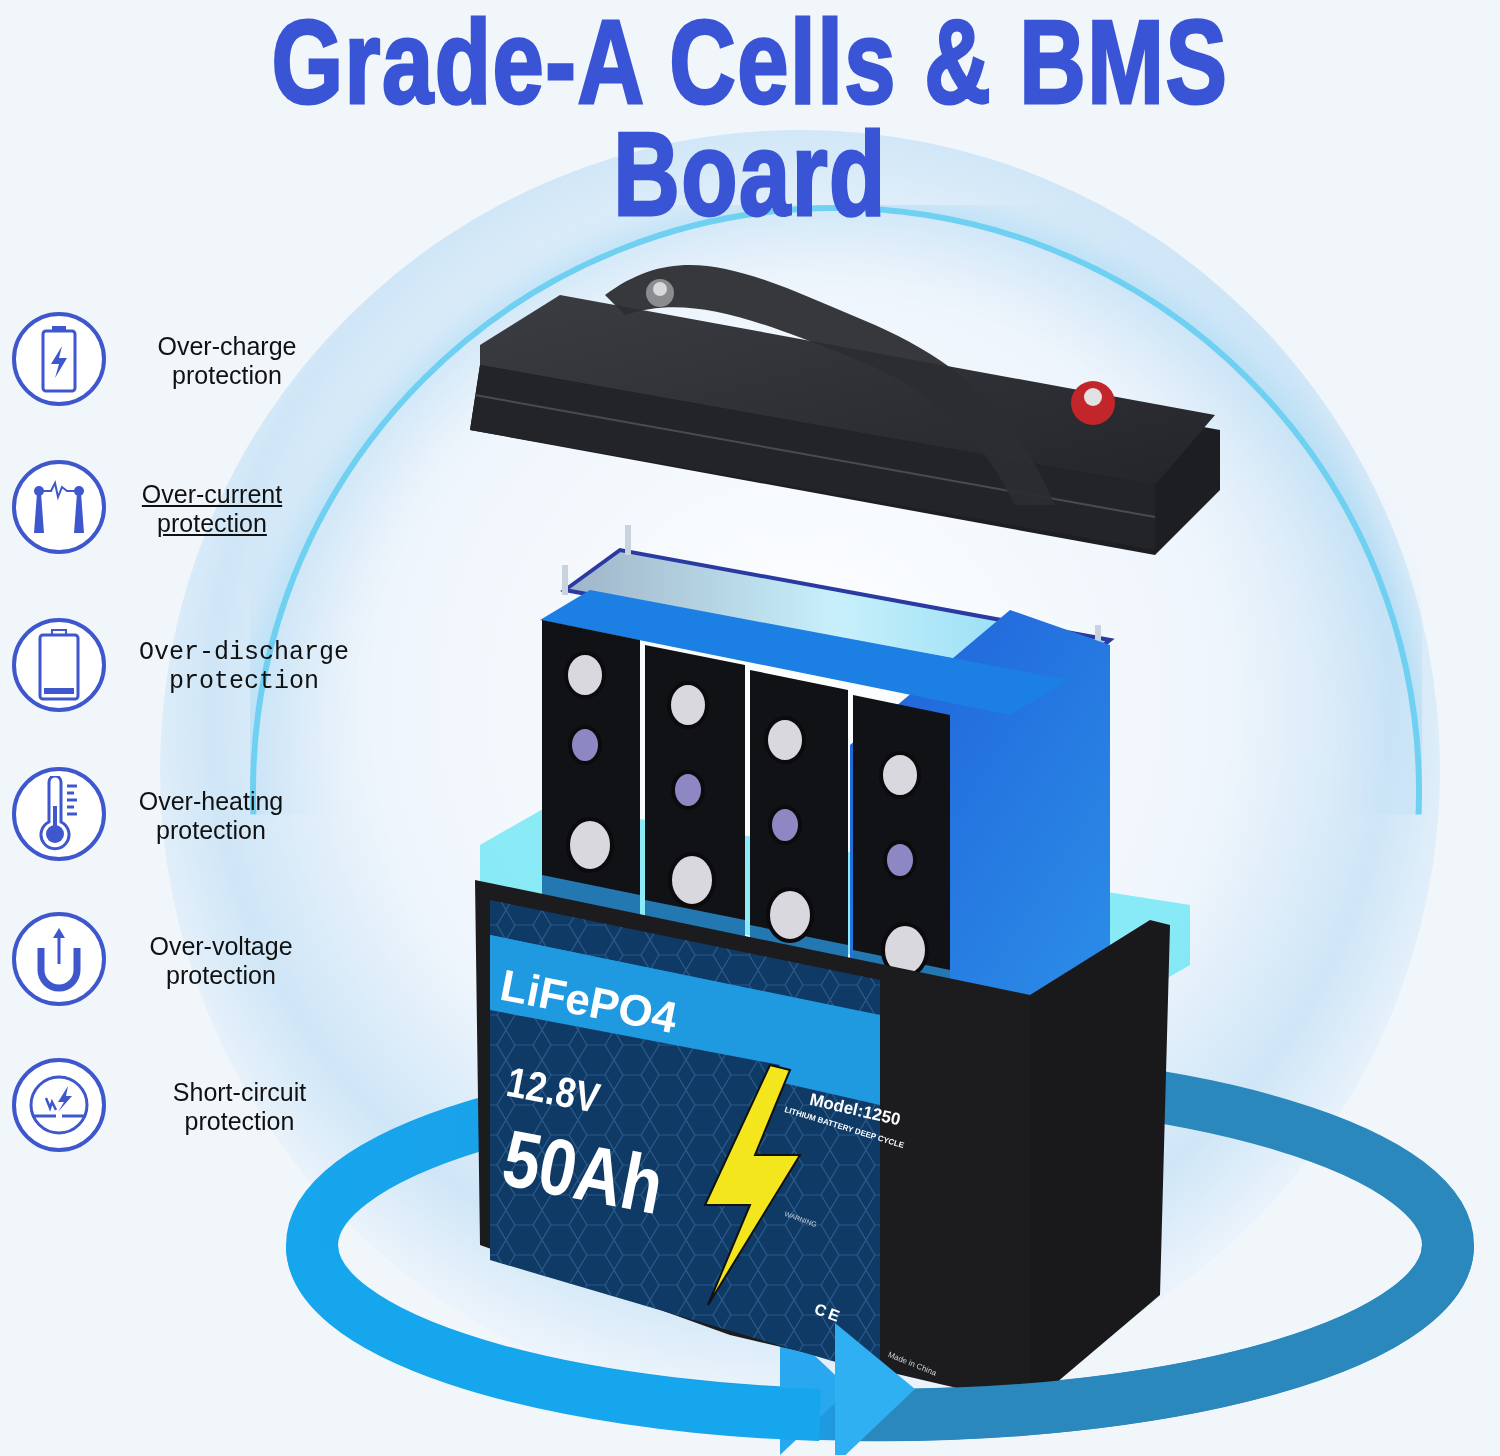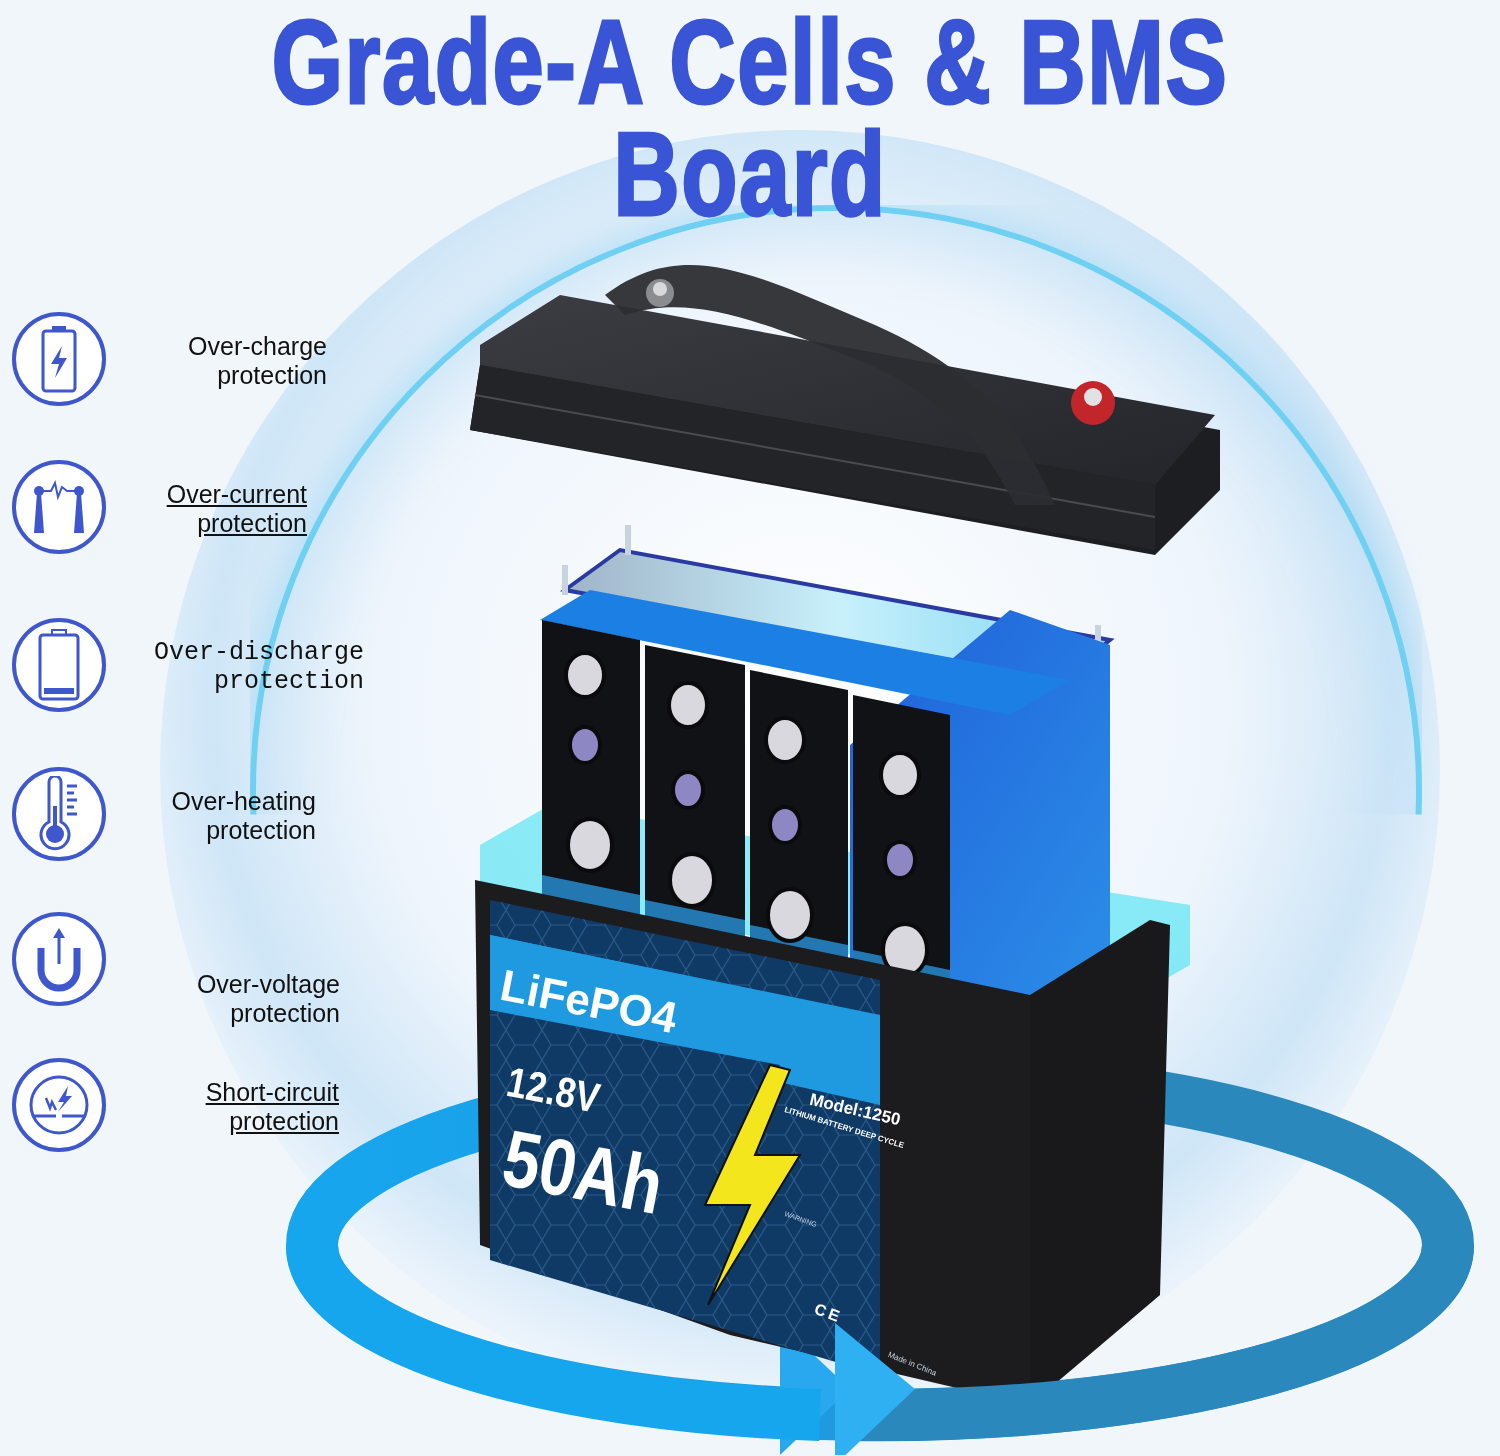--- a/index.html
+++ b/index.html
@@ -29,21 +29,21 @@
     -webkit-text-stroke: 3px #3a54d6;
   }
   .features { position: absolute; left: 0; top: 0; }
   .feature { position: absolute; left: 12px; width: 340px; height: 104px; }
   .feature .circle {
     position: absolute; left: 0; top: 0; width: 94px; height: 94px;
     border: 4px solid #3f57cc; border-radius: 50%; background: #ffffff;
     box-sizing: border-box; display: flex; align-items: center; justify-content: center;
   }
   .feature .label {
-    position: absolute; top: 20px; text-align: right;
+    position: absolute; top: 20px; text-align: center;
     font-size: 25px; line-height: 29px; color: #111;
   }
   
   .lid {
     position: absolute; left: 455px; top: 255px; width: 780px; height: 300px;
   }
   
   .product { position: absolute; left: 470px; top: 505px; width: 720px; height: 900px; }
   .orbit { position: absolute; left: 275px; top: 1055px; width: 1210px; height: 400px; }
   .made-in { font-size: 8px; }
@@ -124,37 +124,37 @@
   </div>
 
   <div class="feature" style="top:912px;">
     <div class="circle">
       <svg width="60" height="70" viewBox="0 0 60 70">
         <path d="M12 24 L12 46 a18 18 0 0 0 36 0 L48 24" fill="none" stroke="#3f57cc" stroke-width="7"></path>
         <line x1="30" y1="10" x2="30" y2="40" stroke="#3f57cc" stroke-width="3"></line>
         <path d="M24 14 L30 4 L36 14 Z" fill="#3f57cc"></path>
       </svg>
     </div>
-    <div class="label" style="left:118px;width:210px;margin-top:38px;">
+    <div class="label" style="left:104px;width:210px;">
       <div>Over-voltage</div>
       <div>protection</div>
     </div>
   </div>
 
   <div class="feature" style="top:1058px;">
     <div class="circle">
       <svg width="70" height="70" viewBox="0 0 70 70">
         <circle cx="35" cy="35" r="28" fill="none" stroke="#3f57cc" stroke-width="3"></circle>
         <line x1="8" y1="46" x2="32" y2="46" stroke="#3f57cc" stroke-width="3"></line>
         <line x1="38" y1="46" x2="62" y2="46" stroke="#3f57cc" stroke-width="3"></line>
         <path d="M44 16 L34 32 L40 32 L34 42 L48 26 L42 26 Z" fill="#3f57cc"></path>
         <path d="M22 28 L26 38 L28 32 L32 40" fill="none" stroke="#3f57cc" stroke-width="2.5"></path>
       </svg>
     </div>
-    <div class="label" style="left:112px;width:215px;text-decoration:underline;">
+    <div class="label" style="left:120px;width:215px;">
       <div>Short-circuit</div>
       <div>protection</div>
     </div>
   </div>
 </div>
 
 <svg class="orbit" viewBox="0 0 1210 400">
   <defs>
     <linearGradient id="ringGrad" x1="0" y1="0" x2="1" y2="0">
       <stop offset="0" stop-color="#16a6ee"></stop>

